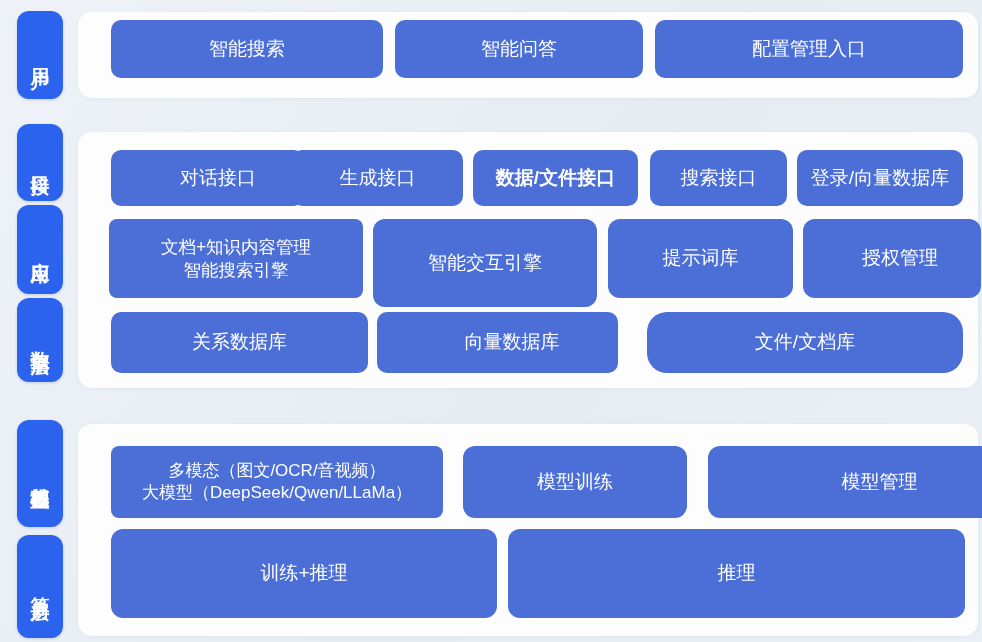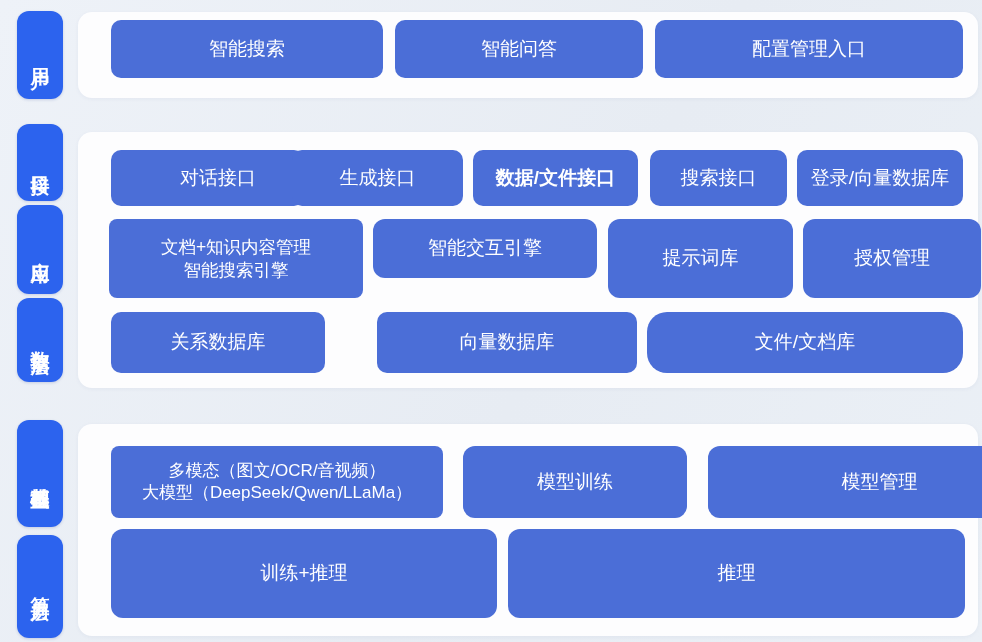--- a/index.html
+++ b/index.html
@@ -68,26 +68,26 @@
   <div class="btn" style="left:111px;top:150px;width:172px;height:56px;padding-left:21px;">对话接口</div>
   <div class="btn" style="left:292px;top:150px;width:171px;height:56px;">生成接口</div>
   <div class="btn" style="left:473px;top:150px;width:165px;height:56px;font-weight:bold;">数据/文件接口</div>
   <div class="btn" style="left:650px;top:150px;width:137px;height:56px;">搜索接口</div>
   <div class="btn" style="left:797px;top:150px;width:166px;height:56px;">登录/向量数据库</div>
 
   <div class="btn two-line" style="left:109px;top:219px;width:254px;height:79px;">
     <span>文档+知识内容管理</span>
     <span>智能搜索引擎</span>
   </div>
-  <div class="btn big" style="left:373px;top:219px;width:224px;height:59px;">智能交互引擎</div>
+  <div class="btn big" style="left:373px;top:219px;width:224px;height:88px;">智能交互引擎</div>
   <div class="btn big" style="left:608px;top:219px;width:185px;height:79px;">提示词库</div>
-  <div class="btn big" style="left:803px;top:219px;width:178px;height:79px;">授权管理</div>
+  <div class="btn big" style="left:803px;top:219px;width:162px;height:79px;padding-left:16px;">授权管理</div>
 
-  <div class="btn" style="left:111px;top:312px;width:214px;height:61px;">关系数据库</div>
-  <div class="btn" style="left:377px;top:312px;width:260px;height:61px;">向量数据库</div>
+  <div class="btn" style="left:111px;top:312px;width:257px;height:61px;">关系数据库</div>
+  <div class="btn" style="left:377px;top:312px;width:212px;height:61px;padding-left:29px;">向量数据库</div>
   <div class="btn" style="left:647px;top:312px;width:316px;height:61px;border-radius:20px;">文件/文档库</div>
 
   <div class="panel" style="left:78px;top:424px;width:900px;height:212px;"></div>
   <div class="pill" style="top:420px;height:107px;letter-spacing:1px;">基础模型</div>
   <div class="pill" style="top:535px;height:103px;">算力层</div>
 
   <div class="btn two-line" style="left:111px;top:446px;width:332px;height:72px;font-size:17px;">
     <span>多模态（图文/OCR/音视频）</span>
     <span>大模型（DeepSeek/Qwen/LLaMa）</span>
   </div>

